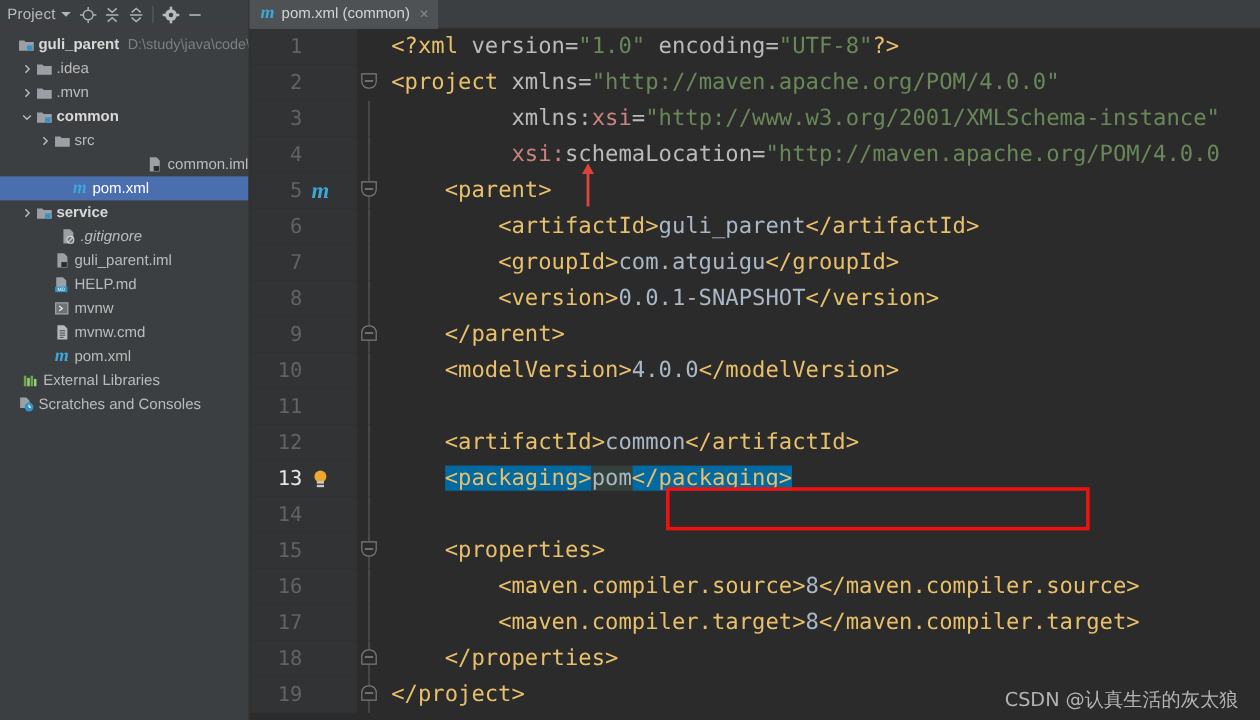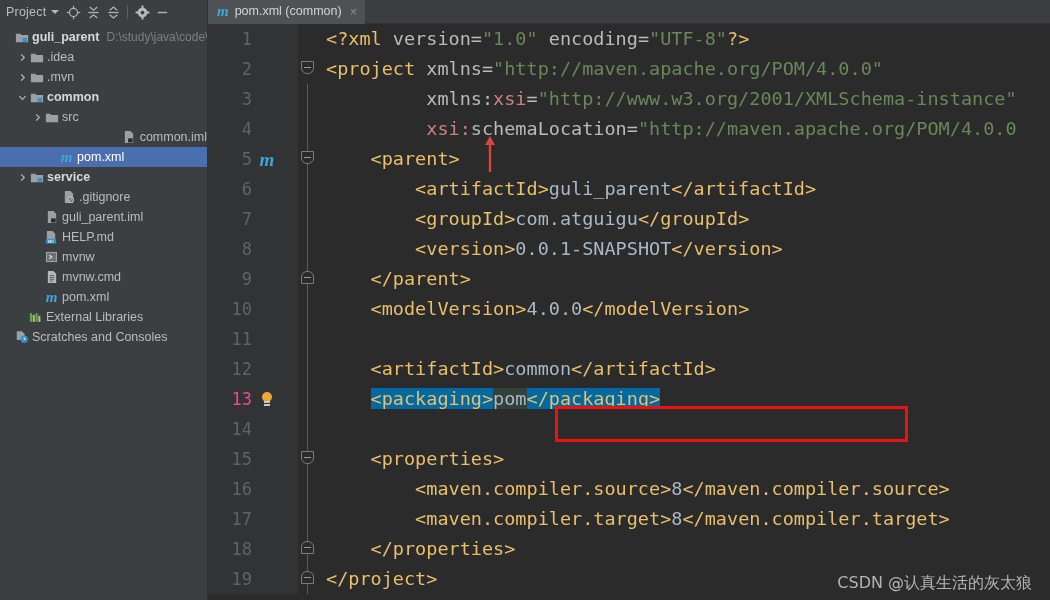--- a/index.html
+++ b/index.html
@@ -80,21 +80,21 @@
 
   
   .editor {
     flex: 1 1 auto; background: #2b2b2b; position: relative; overflow: hidden;
     font-family: "DejaVu Sans Mono", monospace;
   }
   .lines { position: relative; }
   .line {
     height: 30px; display: flex; align-items: center; position: relative;
   }
-  .line.cur .gutter-num { color: #ec4899; }
+  .line.cur .gutter-num { color: #e5e5e5; }
   .gutter {
     width: 90px; flex: 0 0 90px; height: 30px; display: flex; align-items: center;
     background: #313335; position: relative;
   }
   .gutter-num {
     width: 48px; text-align: right; color: #606366; font-size: 17px;
     font-family: "DejaVu Sans Mono", monospace; padding-right: 4px;
   }
   .gutter-mk { width: 22px; display: flex; align-items: center; justify-content: center; }
   .fold {
@@ -329,21 +329,21 @@
             </svg>
           </span>
           <span class="ico">
             <svg width="14" height="13" viewBox="0 0 16 14">
               <path d="M1 2.6h5l1.3 1.5H15V12.4H1z" fill="#9aa0a6"></path>
               <rect x="8.6" y="7.4" width="5.2" height="4.6" fill="#3592c4"></rect>
             </svg>
           </span>
           <span class="lbl b">service</span>
         </div>
-        <div class="row" style="padding-left: 49px;">
+        <div class="row" style="padding-left: 37px; font-style: italic;">
           <span class="arrow"></span>
           <span class="ico">
             <svg width="12" height="14" viewBox="0 0 13 15">
               <path d="M2 1h6l3 3v10H2z" fill="#9aa0a6"></path>
               <circle cx="8.3" cy="10.6" r="3.1" fill="#6d7276" stroke="#d3d3d3" stroke-width="1"></circle>
               <line x1="6.2" y1="12.6" x2="10.4" y2="8.5" stroke="#d3d3d3" stroke-width="1"></line>
             </svg>
           </span>
           <span class="lbl">.gitignore</span>
         </div>
@@ -393,21 +393,21 @@
           </span>
           <span class="lbl">mvnw.cmd</span>
         </div>
         <div class="row" style="padding-left: 32px;">
           <span class="arrow"></span>
           <span class="ico">
             <span style="color:#3ea7d8;font-family:'Liberation Serif',serif;font-style:italic;font-weight:bold;font-size:15px;line-height:1">m</span>
           </span>
           <span class="lbl">pom.xml</span>
         </div>
-        <div class="row" style="padding-left: 16px;">
+        <div class="row" style="padding-left: 6px;">
           <span class="arrow"></span>
           <span class="ico">
             <svg width="14" height="13" viewBox="0 0 16 14">
               <rect x="1" y="2" width="2.4" height="10" fill="#6aa84f"></rect>
               <rect x="4.2" y="4" width="2.4" height="8" fill="#9ccc7a"></rect>
               <rect x="7.4" y="2" width="2.4" height="10" fill="#6aa84f"></rect>
               <rect x="10.6" y="5" width="2.4" height="7" fill="#9ccc7a"></rect>
             </svg>
           </span>
           <span class="lbl">External Libraries</span>

